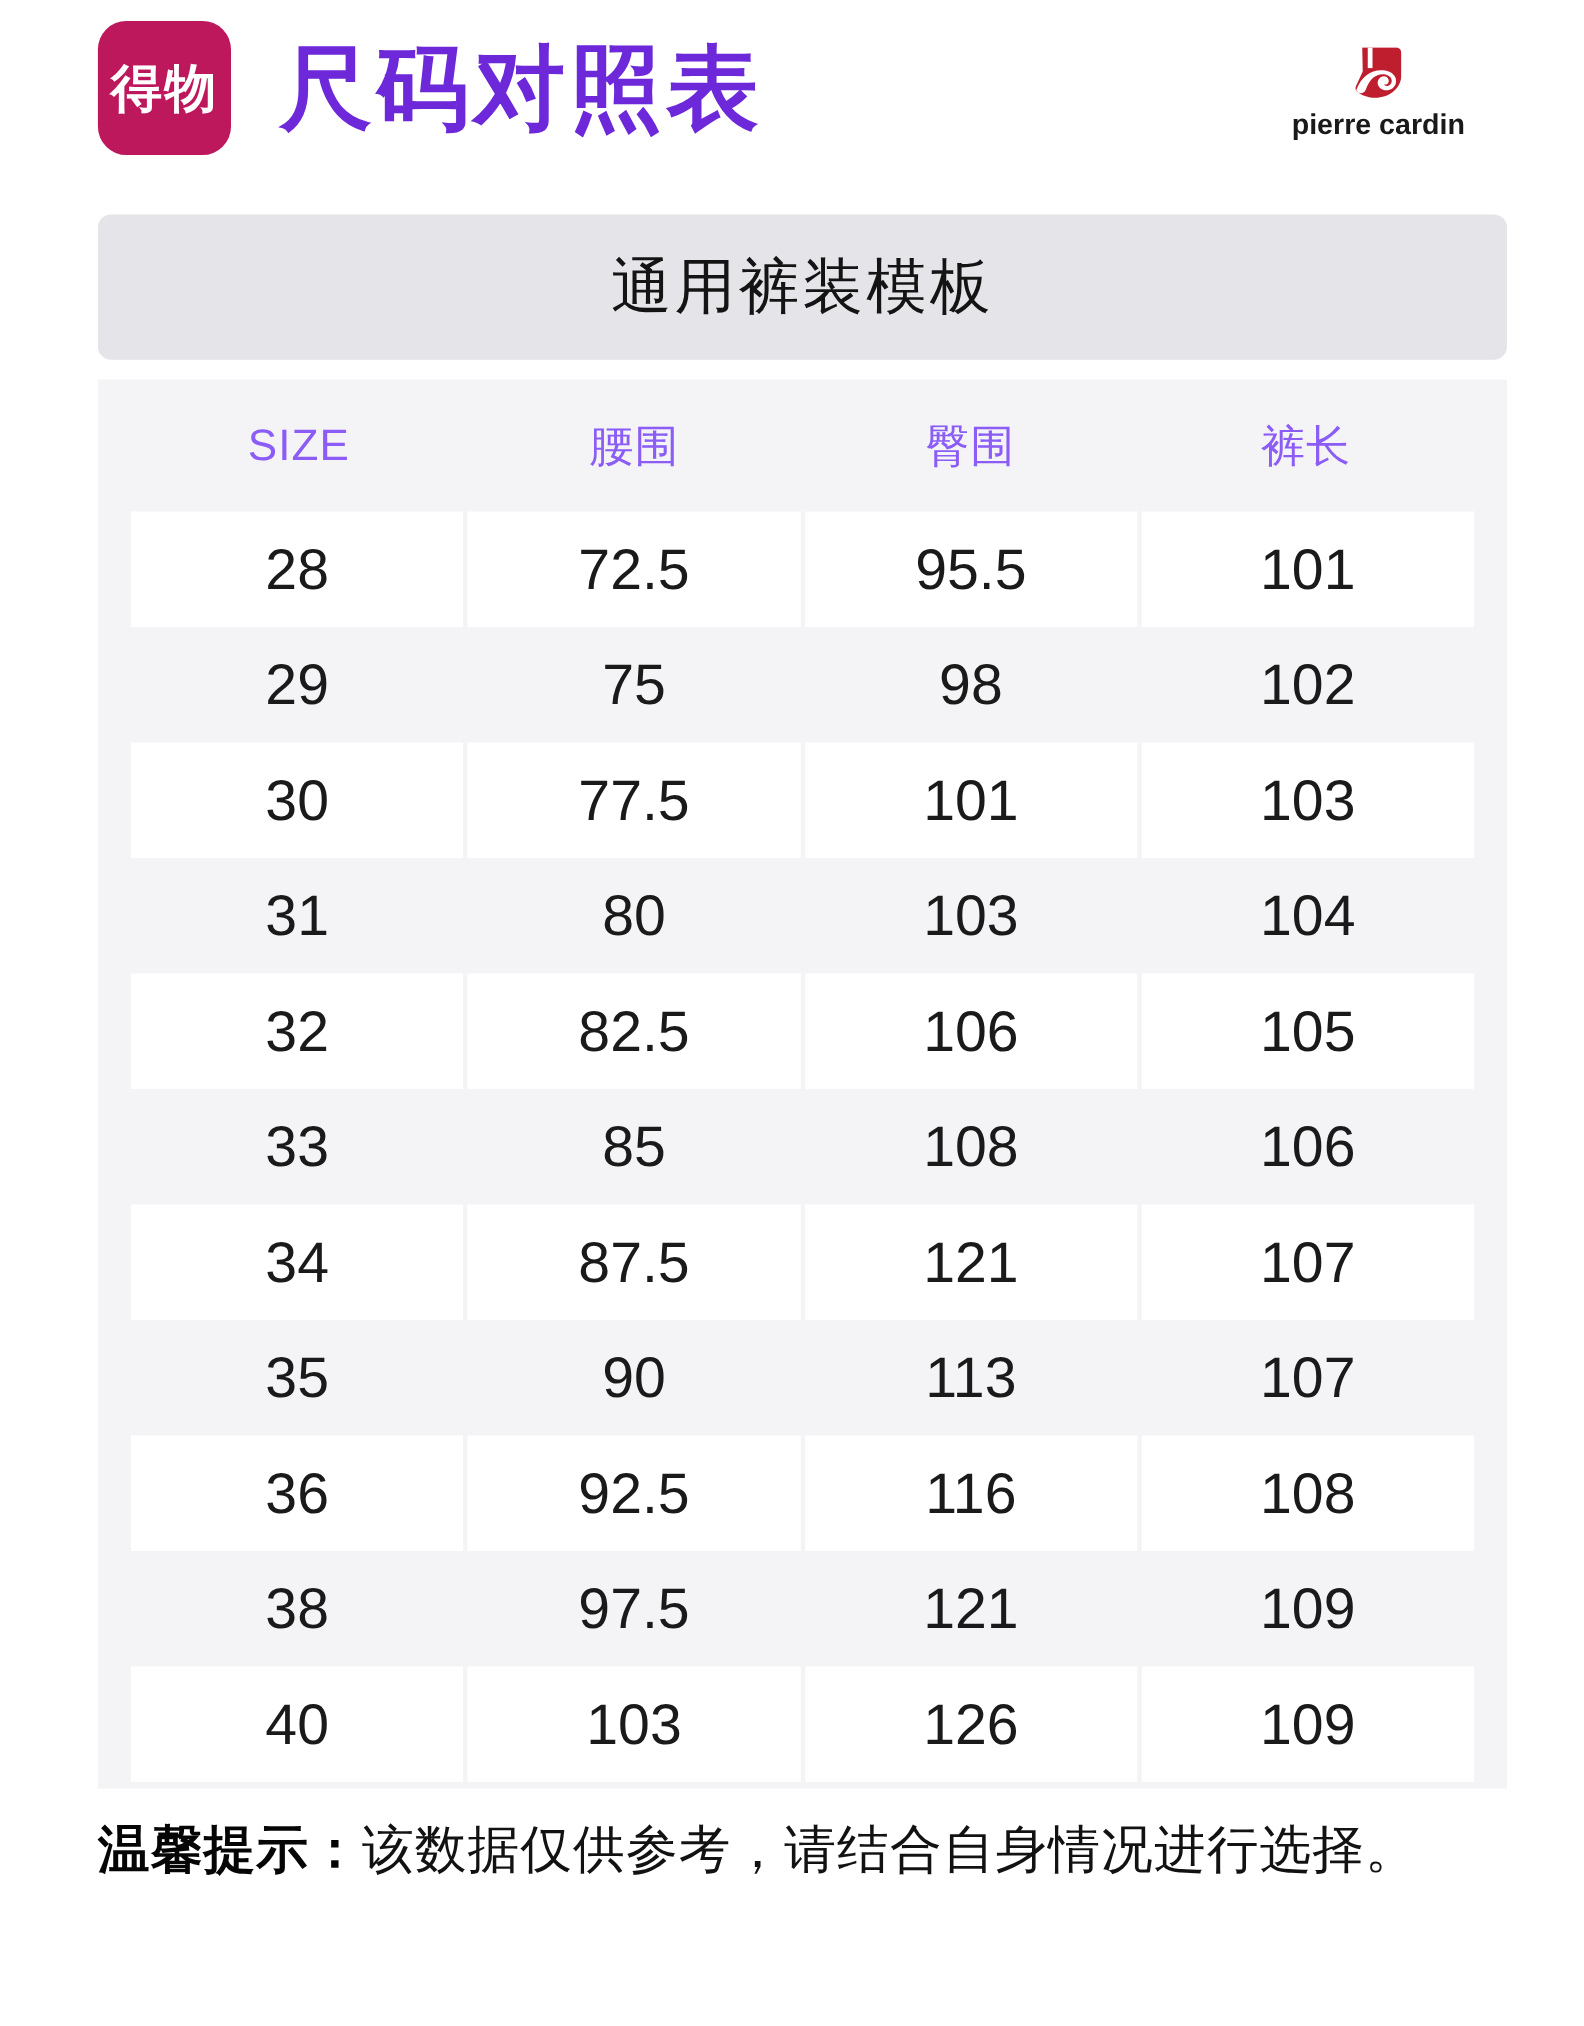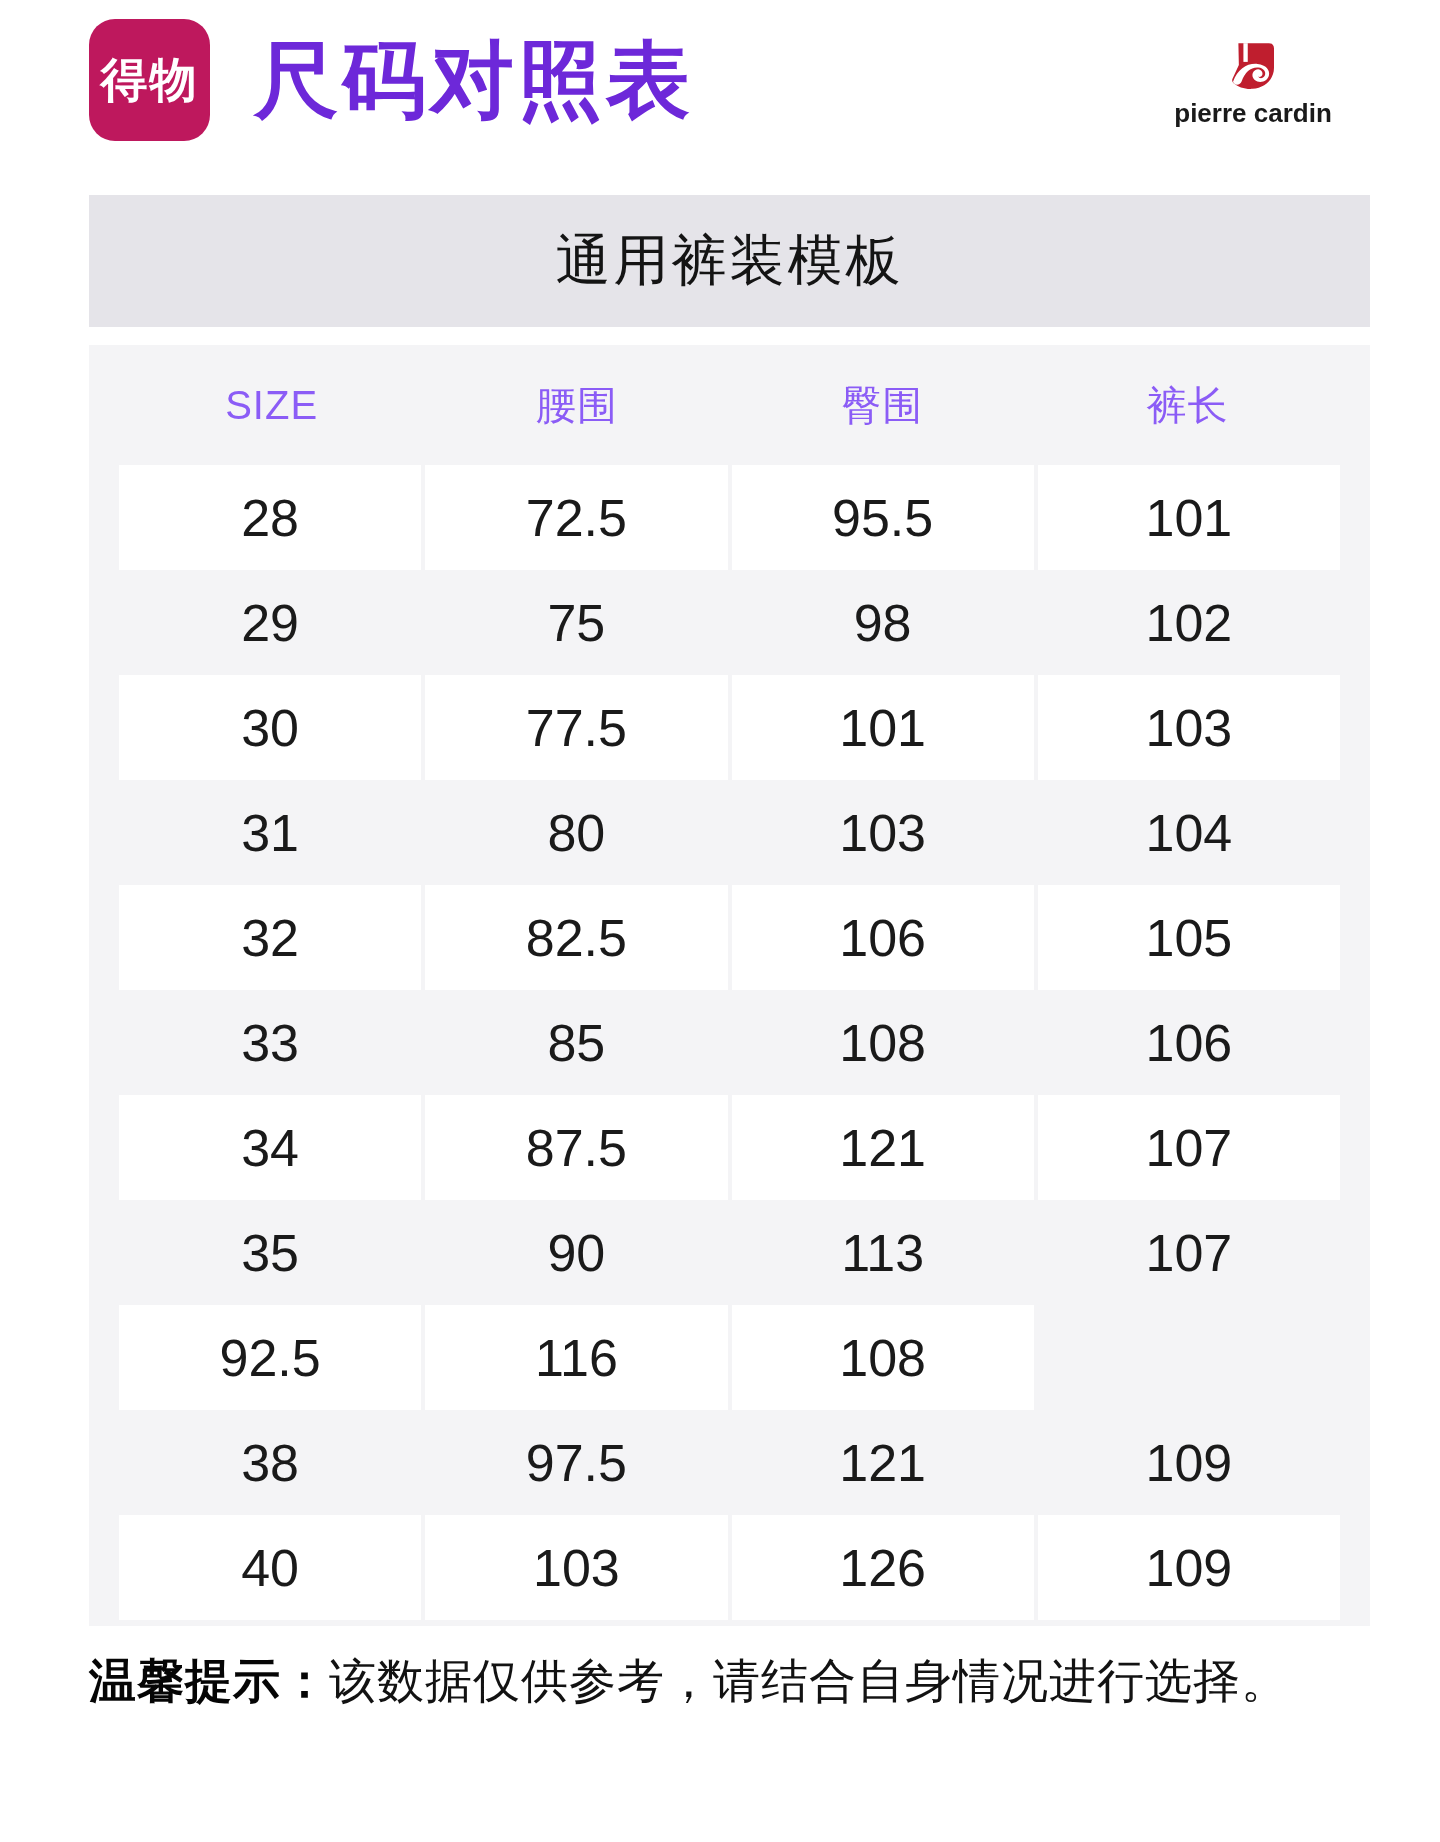--- a/index.html
+++ b/index.html
@@ -25,21 +25,21 @@
   }
   .brand{position:absolute;left:1190px;top:43px;width:126px;
     display:flex;flex-direction:column;align-items:center;}
   .brand svg{width:42px;height:46px;display:block;}
   .brand-name{margin-top:9px;font-size:26px;font-weight:700;color:#1a1a1a;
     letter-spacing:0px;white-space:nowrap;}
   
   .banner{
     margin-left:89px;width:1281px;height:132px;background:#e5e4e9;
     display:flex;align-items:center;justify-content:center;
-    font-size:55px;font-weight:500;color:#141414;letter-spacing:3px;
+    font-size:55px;font-weight:500;color:#141414;letter-spacing:3px;border-radius:12px;
   }
   
   .sheet{
     margin-left:89px;margin-top:18px;width:1281px;background:#f4f4f6;
     box-sizing:border-box;padding:0 30px 6px 30px;
   }
   .thead{
     height:120px;display:grid;grid-template-columns:repeat(4,1fr);
     align-items:center;text-align:center;
     font-size:40px;font-weight:400;color:#8b5cf6;letter-spacing:1px;
@@ -138,20 +138,21 @@
         <div class="cell">121</div>
         <div class="cell">107</div>
       </div>
       <div class="row plain">
         <div class="cell">35</div>
         <div class="cell">90</div>
         <div class="cell">113</div>
         <div class="cell">107</div>
       </div>
       <div class="row white">
+        <div class="cell">36</div>
         <div class="cell">92.5</div>
         <div class="cell">116</div>
         <div class="cell">108</div>
       </div>
       <div class="row plain">
         <div class="cell">38</div>
         <div class="cell">97.5</div>
         <div class="cell">121</div>
         <div class="cell">109</div>
       </div>

